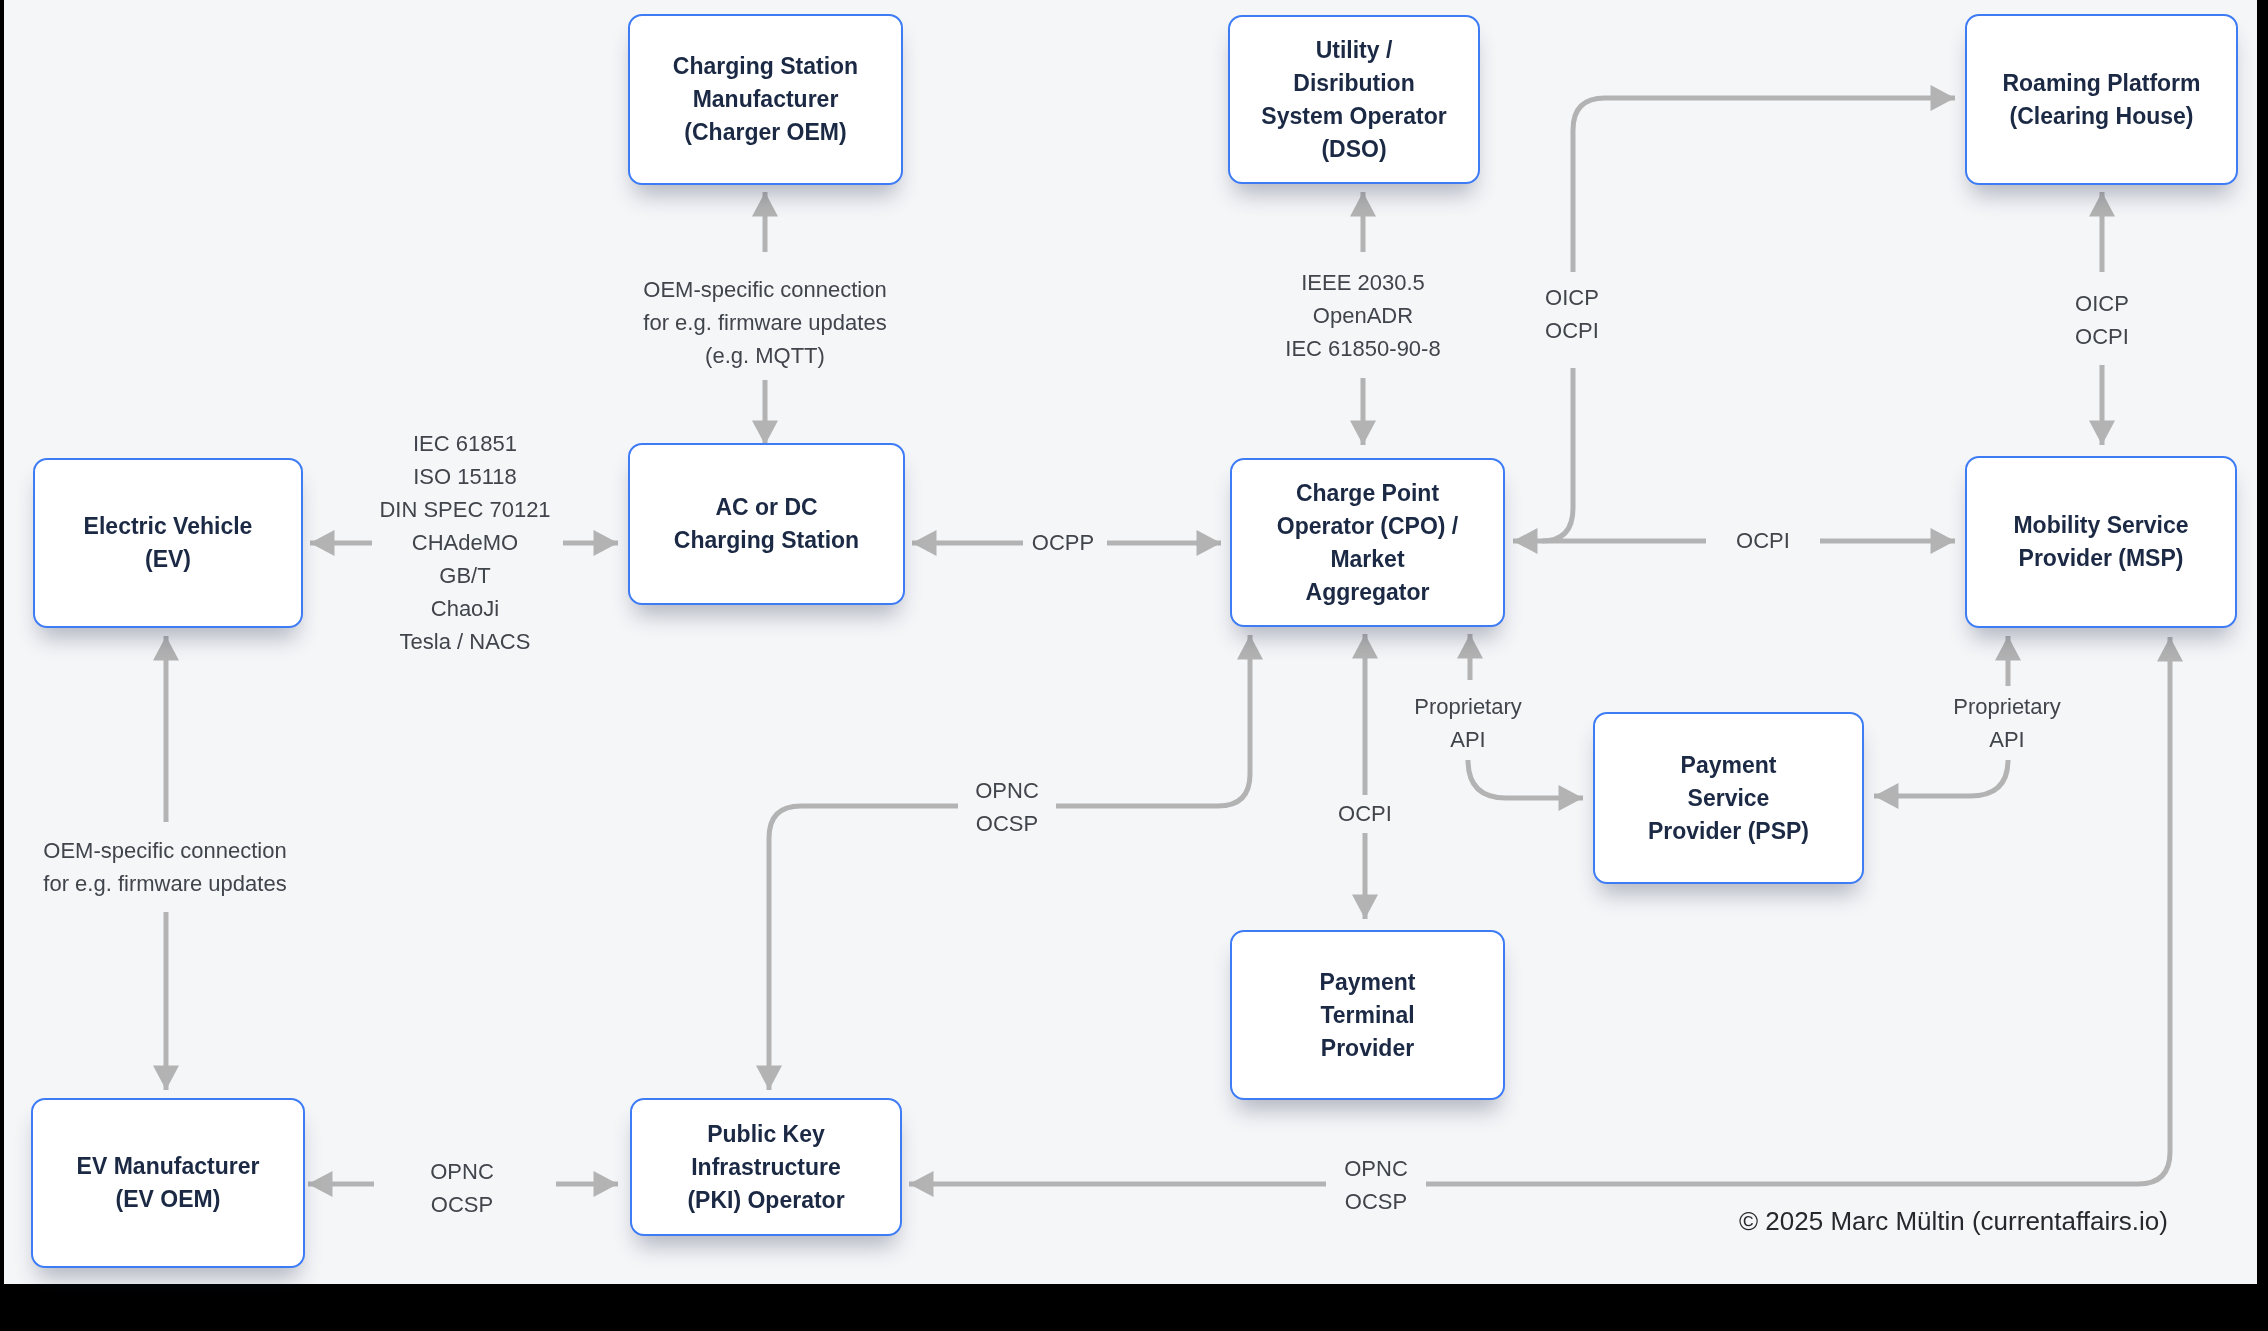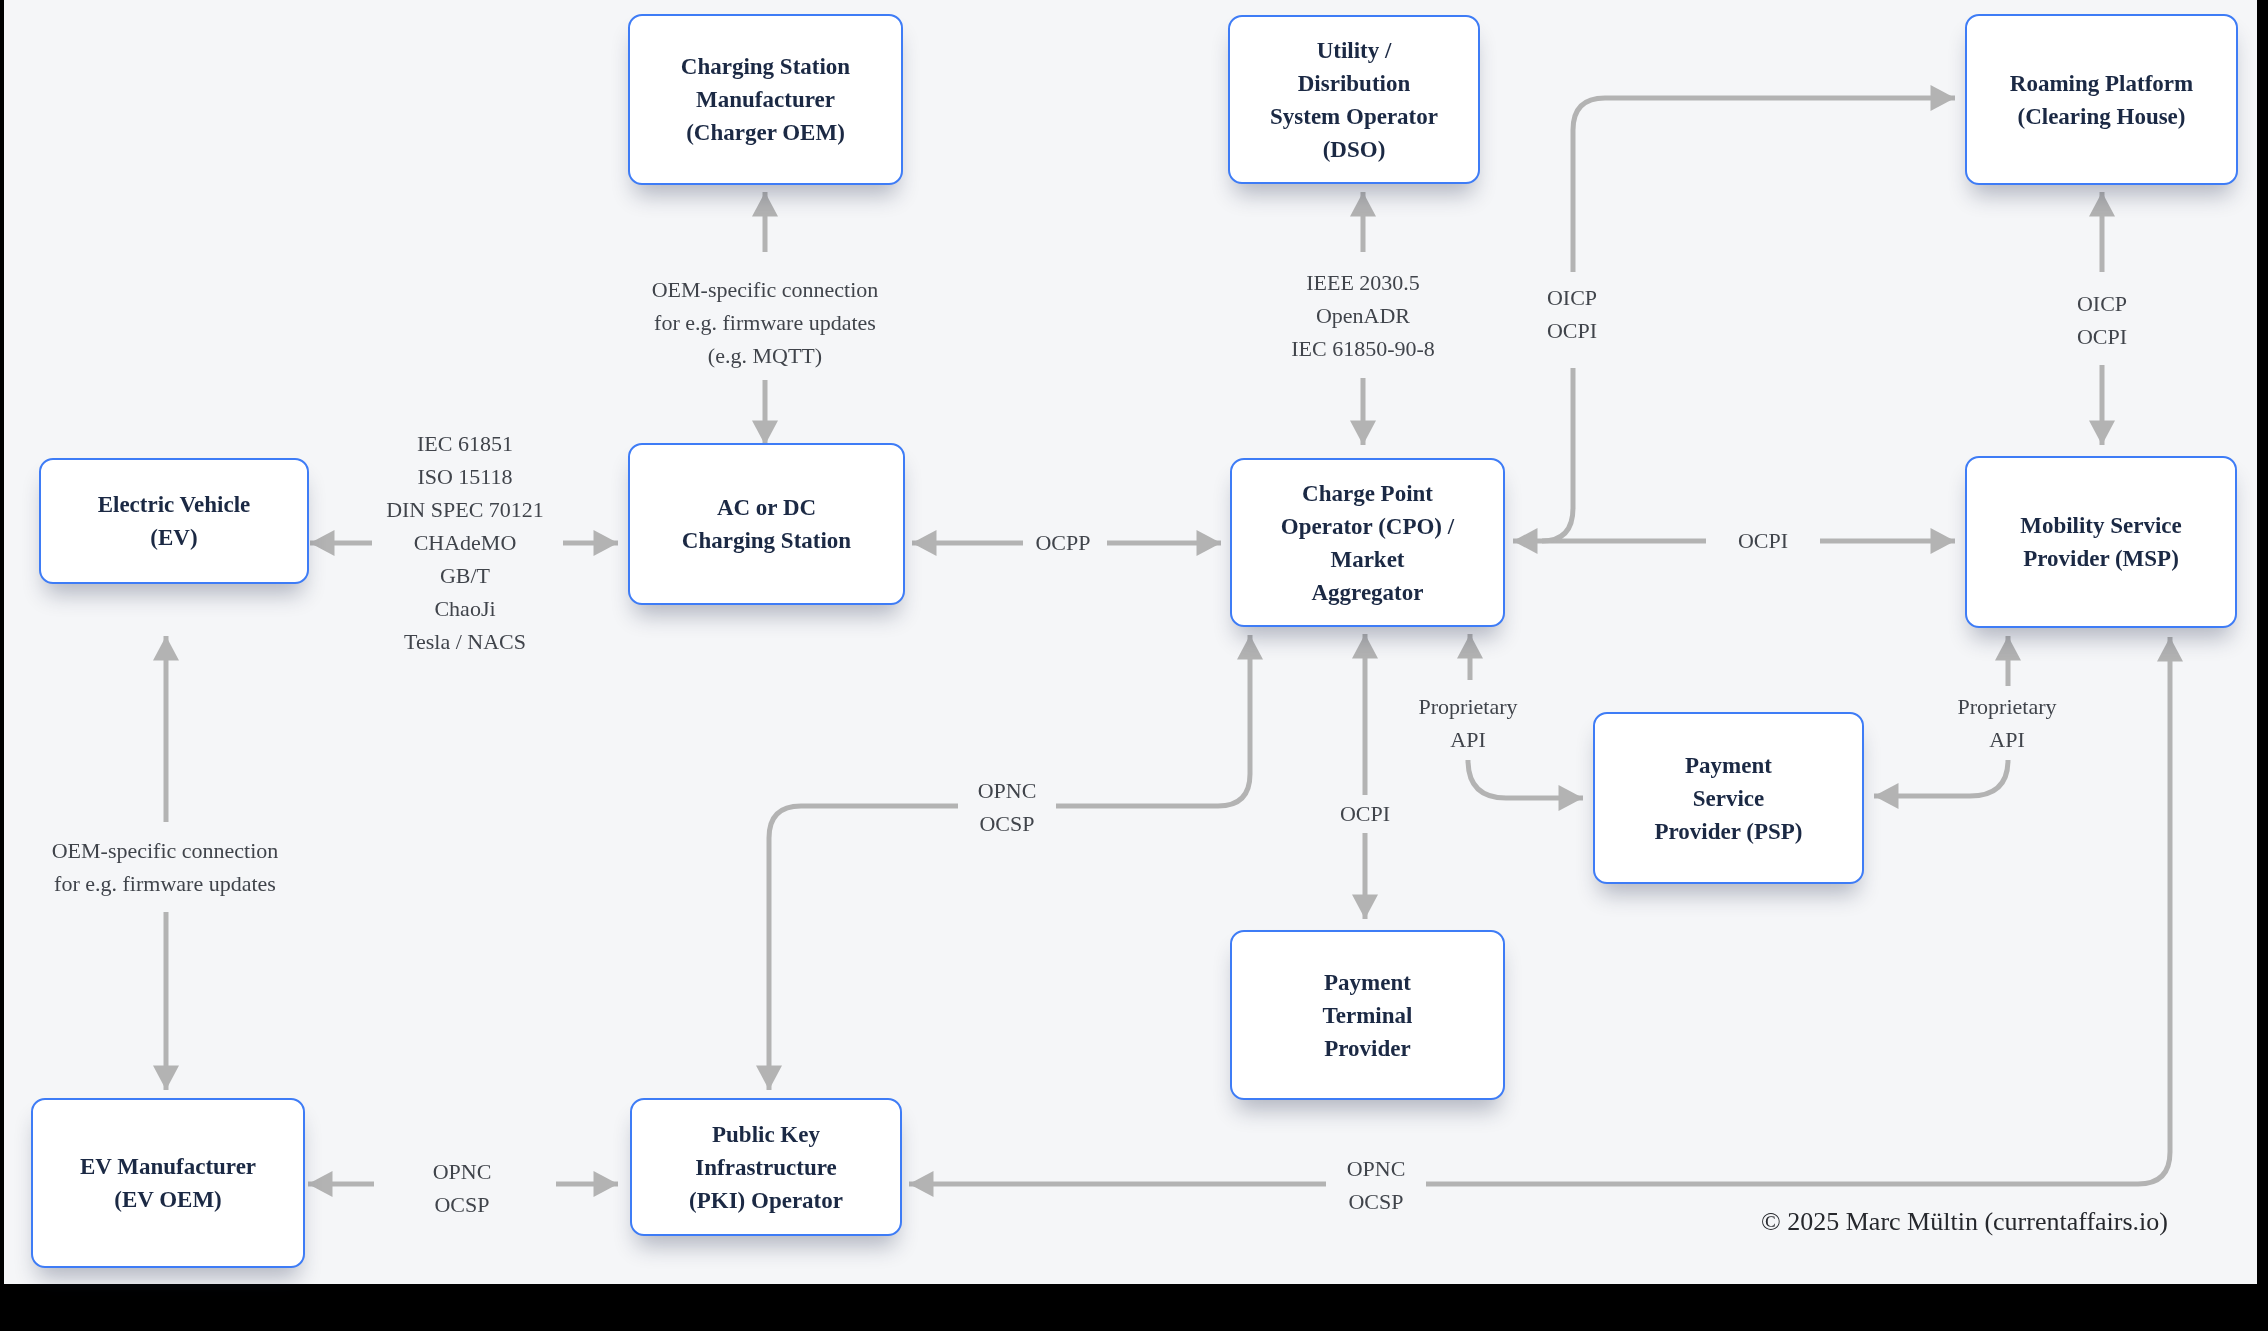--- a/index.html
+++ b/index.html
@@ -10,21 +10,21 @@
     --node-text:#1b2944;
     --connector:#b3b3b3;
     --label-text:#40444b;
     --footer-text:#26282d;
   }
   html,body{margin:0;padding:0;background:var(--background);}
   #canvas{
     position:relative;
     width:2268px;height:1331px;
     background:var(--background);
-    font-family:Liberation Serif, serif;
+    font-family:Liberation Sans, sans-serif;
     overflow:hidden;
   }
   .surface{
     position:absolute;left:4px;top:0;width:2253px;height:1284px;
     background:var(--surface);
   }
   svg.wires{position:absolute;left:0;top:0;width:2268px;height:1331px;}
   svg.wires path.conn{fill:none;stroke:var(--connector);stroke-width:5px;}
   svg.wires .ah-fill{fill:var(--connector);}
   .node{
@@ -124,21 +124,21 @@
     <span>Disribution</span>
     <span>System Operator</span>
     <span>(DSO)</span>
   </div>
 
   <div class="node" style="left:1965px;top:14px;width:273px;height:171px">
     <span>Roaming Platform</span>
     <span>(Clearing House)</span>
   </div>
 
-  <div class="node" style="left:39px;top:458px;width:270px;height:126px">
+  <div class="node" style="left:33px;top:458px;width:270px;height:170px">
     <span>Electric Vehicle</span>
     <span>(EV)</span>
   </div>
 
   <div class="node" style="left:628px;top:443px;width:277px;height:162px">
     <span>AC or DC</span>
     <span>Charging Station</span>
   </div>
 
   <div class="node" style="left:1230px;top:458px;width:275px;height:169px">

